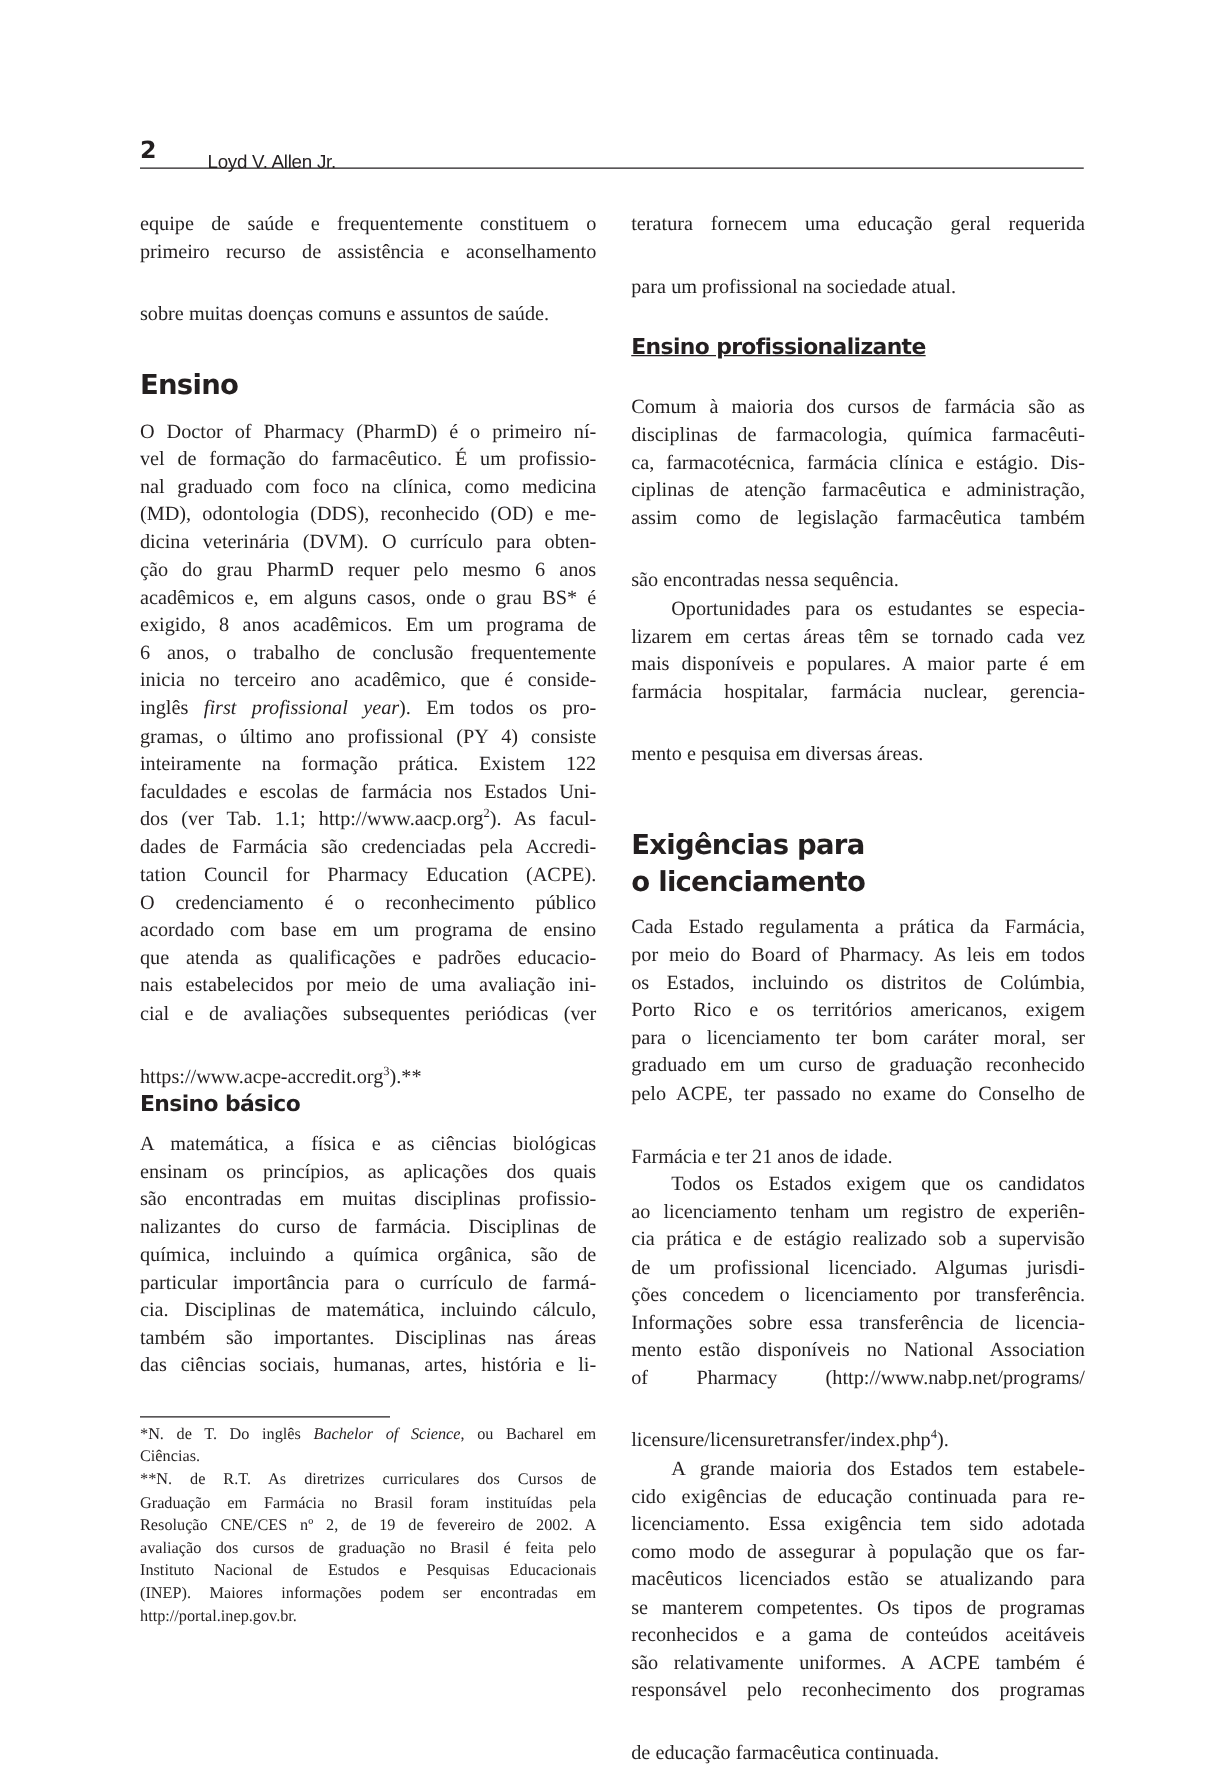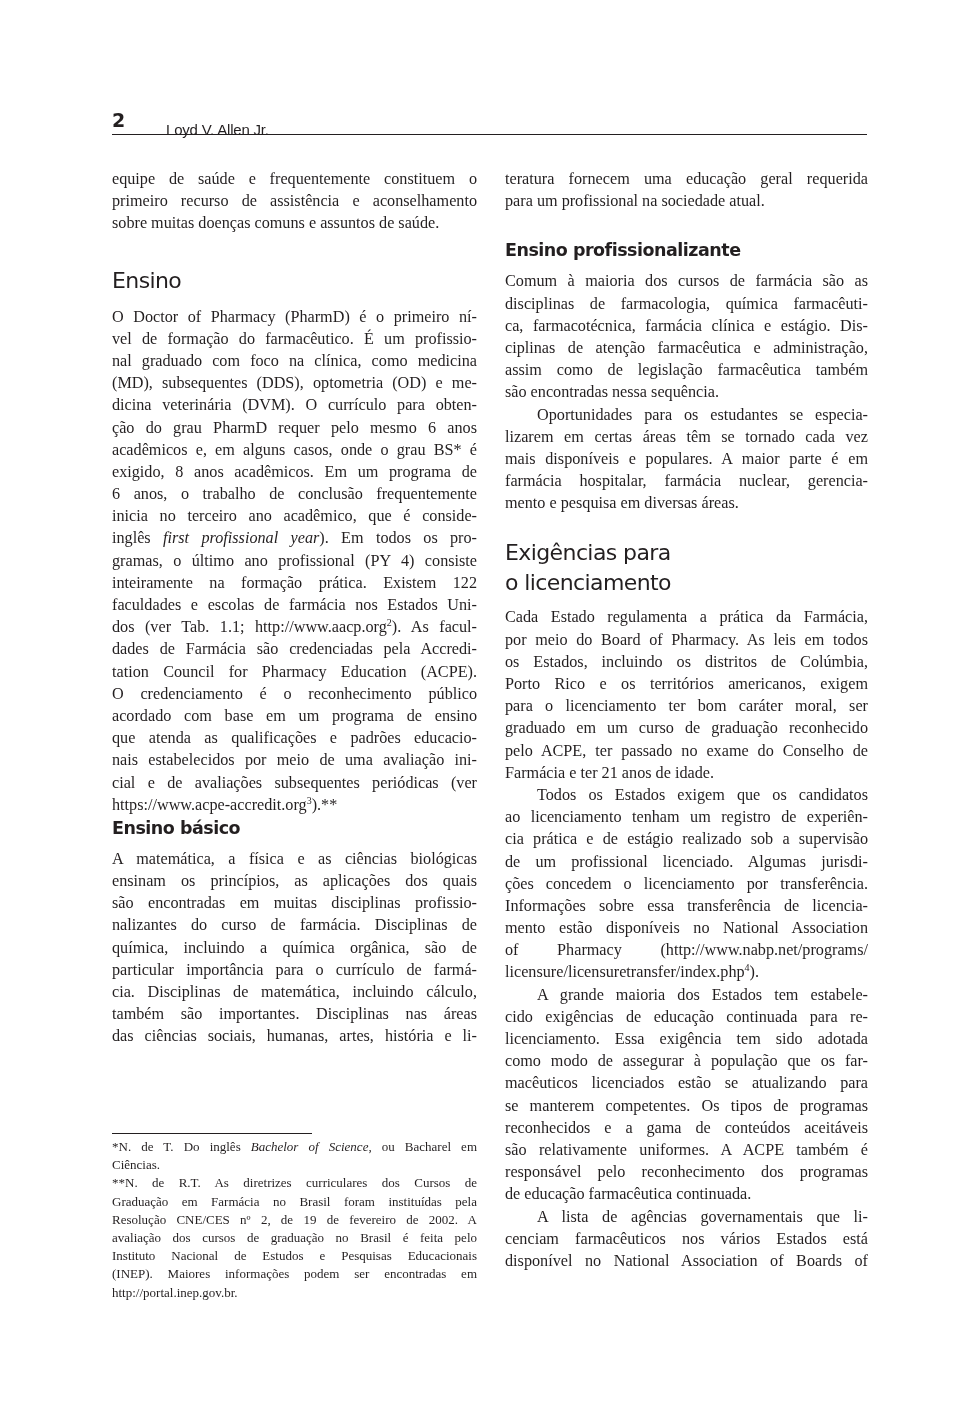--- a/index.html
+++ b/index.html
@@ -4,23 +4,23 @@
 <style>
   html, body { margin: 0; padding: 0; background: #ffffff; }
   body { width: 975px; height: 1417px; position: relative; overflow: hidden; color: #231f20; }
   .header { position: absolute; left: 112px; top: 108px; width: 755px; height: 26px; border-bottom: 1.3px solid #231f20; }
   .page-num { position: absolute; left: 0; top: 0; font-family: "DejaVu Sans", sans-serif; font-weight: bold; font-size: 19px; line-height: 24px; }
   .author { position: absolute; left: 54px; top: 12px; font-family: "Liberation Sans", sans-serif; font-size: 15px; line-height: 20px; letter-spacing: -0.2px; }
   .col { position: absolute; top: 168px; width: 365px; }
   .col-left { left: 112px; }
   .col-right { left: 505px; width: 363px; }
   .line { font-family: "Liberation Serif", serif; font-size: 16.2px; line-height: 22.2px; height: 22.2px; white-space: nowrap; text-align: justify; text-align-last: justify; overflow: visible; }
-  .line.last { text-align-last: left; }
+  .line.last { text-align-last: left; margin-top: 28px; }
   .line.indent { padding-left: 32px; }
-  .h1 { font-family: "DejaVu Sans", sans-serif; font-weight: normal; font-size: 22px; line-height: 30px; letter-spacing: -0.6px; }
+  .h1 { font-family: "DejaVu Sans", sans-serif; font-weight: bold; font-size: 22px; line-height: 30px; letter-spacing: -0.6px; }
   .h2 { font-family: "DejaVu Sans", sans-serif; font-weight: bold; font-size: 17.5px; line-height: 24px; letter-spacing: -0.5px; }
   sup { font-size: 10px; line-height: 0; vertical-align: super; }
   .fn-rule { position: absolute; left: 112px; top: 1133px; width: 200px; border-top: 1.2px solid #231f20; }
   .footnotes { position: absolute; left: 112px; top: 1138px; width: 365px; }
   .fn-line { font-family: Liberation Serif, serif; font-size: 13px; line-height: 18.2px; height: 18.2px; white-space: nowrap; text-align: justify; text-align-last: justify; }
   .fn-line.last { text-align-last: left; }
   em { font-style: italic; }
 </style>
 </head>
 <body>
@@ -36,21 +36,21 @@
     <div class="line">primeiro recurso de assistência e aconselhamento</div>
     <div class="line last">sobre muitas doenças comuns e assuntos de saúde.</div>
   </div>
 
   <div class="h1" style="margin-top:31px; margin-bottom:10px;">Ensino</div>
 
   <div>
     <div class="line">O Doctor of Pharmacy (PharmD) é o primeiro ní-</div>
     <div class="line">vel de formação do farmacêutico. É um profissio-</div>
     <div class="line">nal graduado com foco na clínica, como medicina</div>
-    <div class="line">(MD), subsequentes (DDS), optometria (OD) e me-</div>
+    <div class="line">(MD), odontologia (DDS), reconhecido (OD) e me-</div>
     <div class="line">dicina veterinária (DVM). O currículo para obten-</div>
     <div class="line">ção do grau PharmD requer pelo mesmo 6 anos</div>
     <div class="line">acadêmicos e, em alguns casos, onde o grau BS* é</div>
     <div class="line">exigido, 8 anos acadêmicos. Em um programa de</div>
     <div class="line">6 anos, o trabalho de conclusão frequentemente</div>
     <div class="line">inicia no terceiro ano acadêmico, que é conside-</div>
     <div class="line"><span>inglês </span><em>first profissional year</em><span>). Em todos os pro-</span></div>
     <div class="line">gramas, o último ano profissional (PY 4) consiste</div>
     <div class="line">inteiramente na formação prática. Existem 122</div>
     <div class="line">faculdades e escolas de farmácia nos Estados Uni-</div>
@@ -96,39 +96,39 @@
     <div class="fn-line last">http://portal.inep.gov.br.</div>
   </div>
 </div>
 
 <div class="col col-right">
   <div>
     <div class="line">teratura fornecem uma educação geral requerida</div>
     <div class="line last">para um profissional na sociedade atual.</div>
   </div>
 
-  <div class="h2" style="margin-top:26px; margin-bottom:8px;">Ensino profissionalizante</div>
+  <div class="h2" style="margin-top:26px; margin-bottom:24px;text-decoration:underline;">Ensino profissionalizante</div>
 
   <div>
     <div class="line">Comum à maioria dos cursos de farmácia são as</div>
     <div class="line">disciplinas de farmacologia, química farmacêuti-</div>
     <div class="line">ca, farmacotécnica, farmácia clínica e estágio. Dis-</div>
     <div class="line">ciplinas de atenção farmacêutica e administração,</div>
     <div class="line">assim como de legislação farmacêutica também</div>
     <div class="line last">são encontradas nessa sequência.</div>
   </div>
   <div>
     <div class="line indent">Oportunidades para os estudantes se especia-</div>
     <div class="line">lizarem em certas áreas têm se tornado cada vez</div>
     <div class="line">mais disponíveis e populares. A maior parte é em</div>
     <div class="line">farmácia hospitalar, farmácia nuclear, gerencia-</div>
     <div class="line last">mento e pesquisa em diversas áreas.</div>
   </div>
 
-  <div style="margin-top:24px; margin-bottom:8px;">
+  <div style="margin-top:48px; margin-bottom:8px;">
     <div class="h1">Exigências para</div>
     <div class="h1">o licenciamento</div>
   </div>
 
   <div>
     <div class="line">Cada Estado regulamenta a prática da Farmácia,</div>
     <div class="line">por meio do Board of Pharmacy. As leis em todos</div>
     <div class="line">os Estados, incluindo os distritos de Colúmbia,</div>
     <div class="line">Porto Rico e os territórios americanos, exigem</div>
     <div class="line">para o licenciamento ter bom caráter moral, ser</div>

